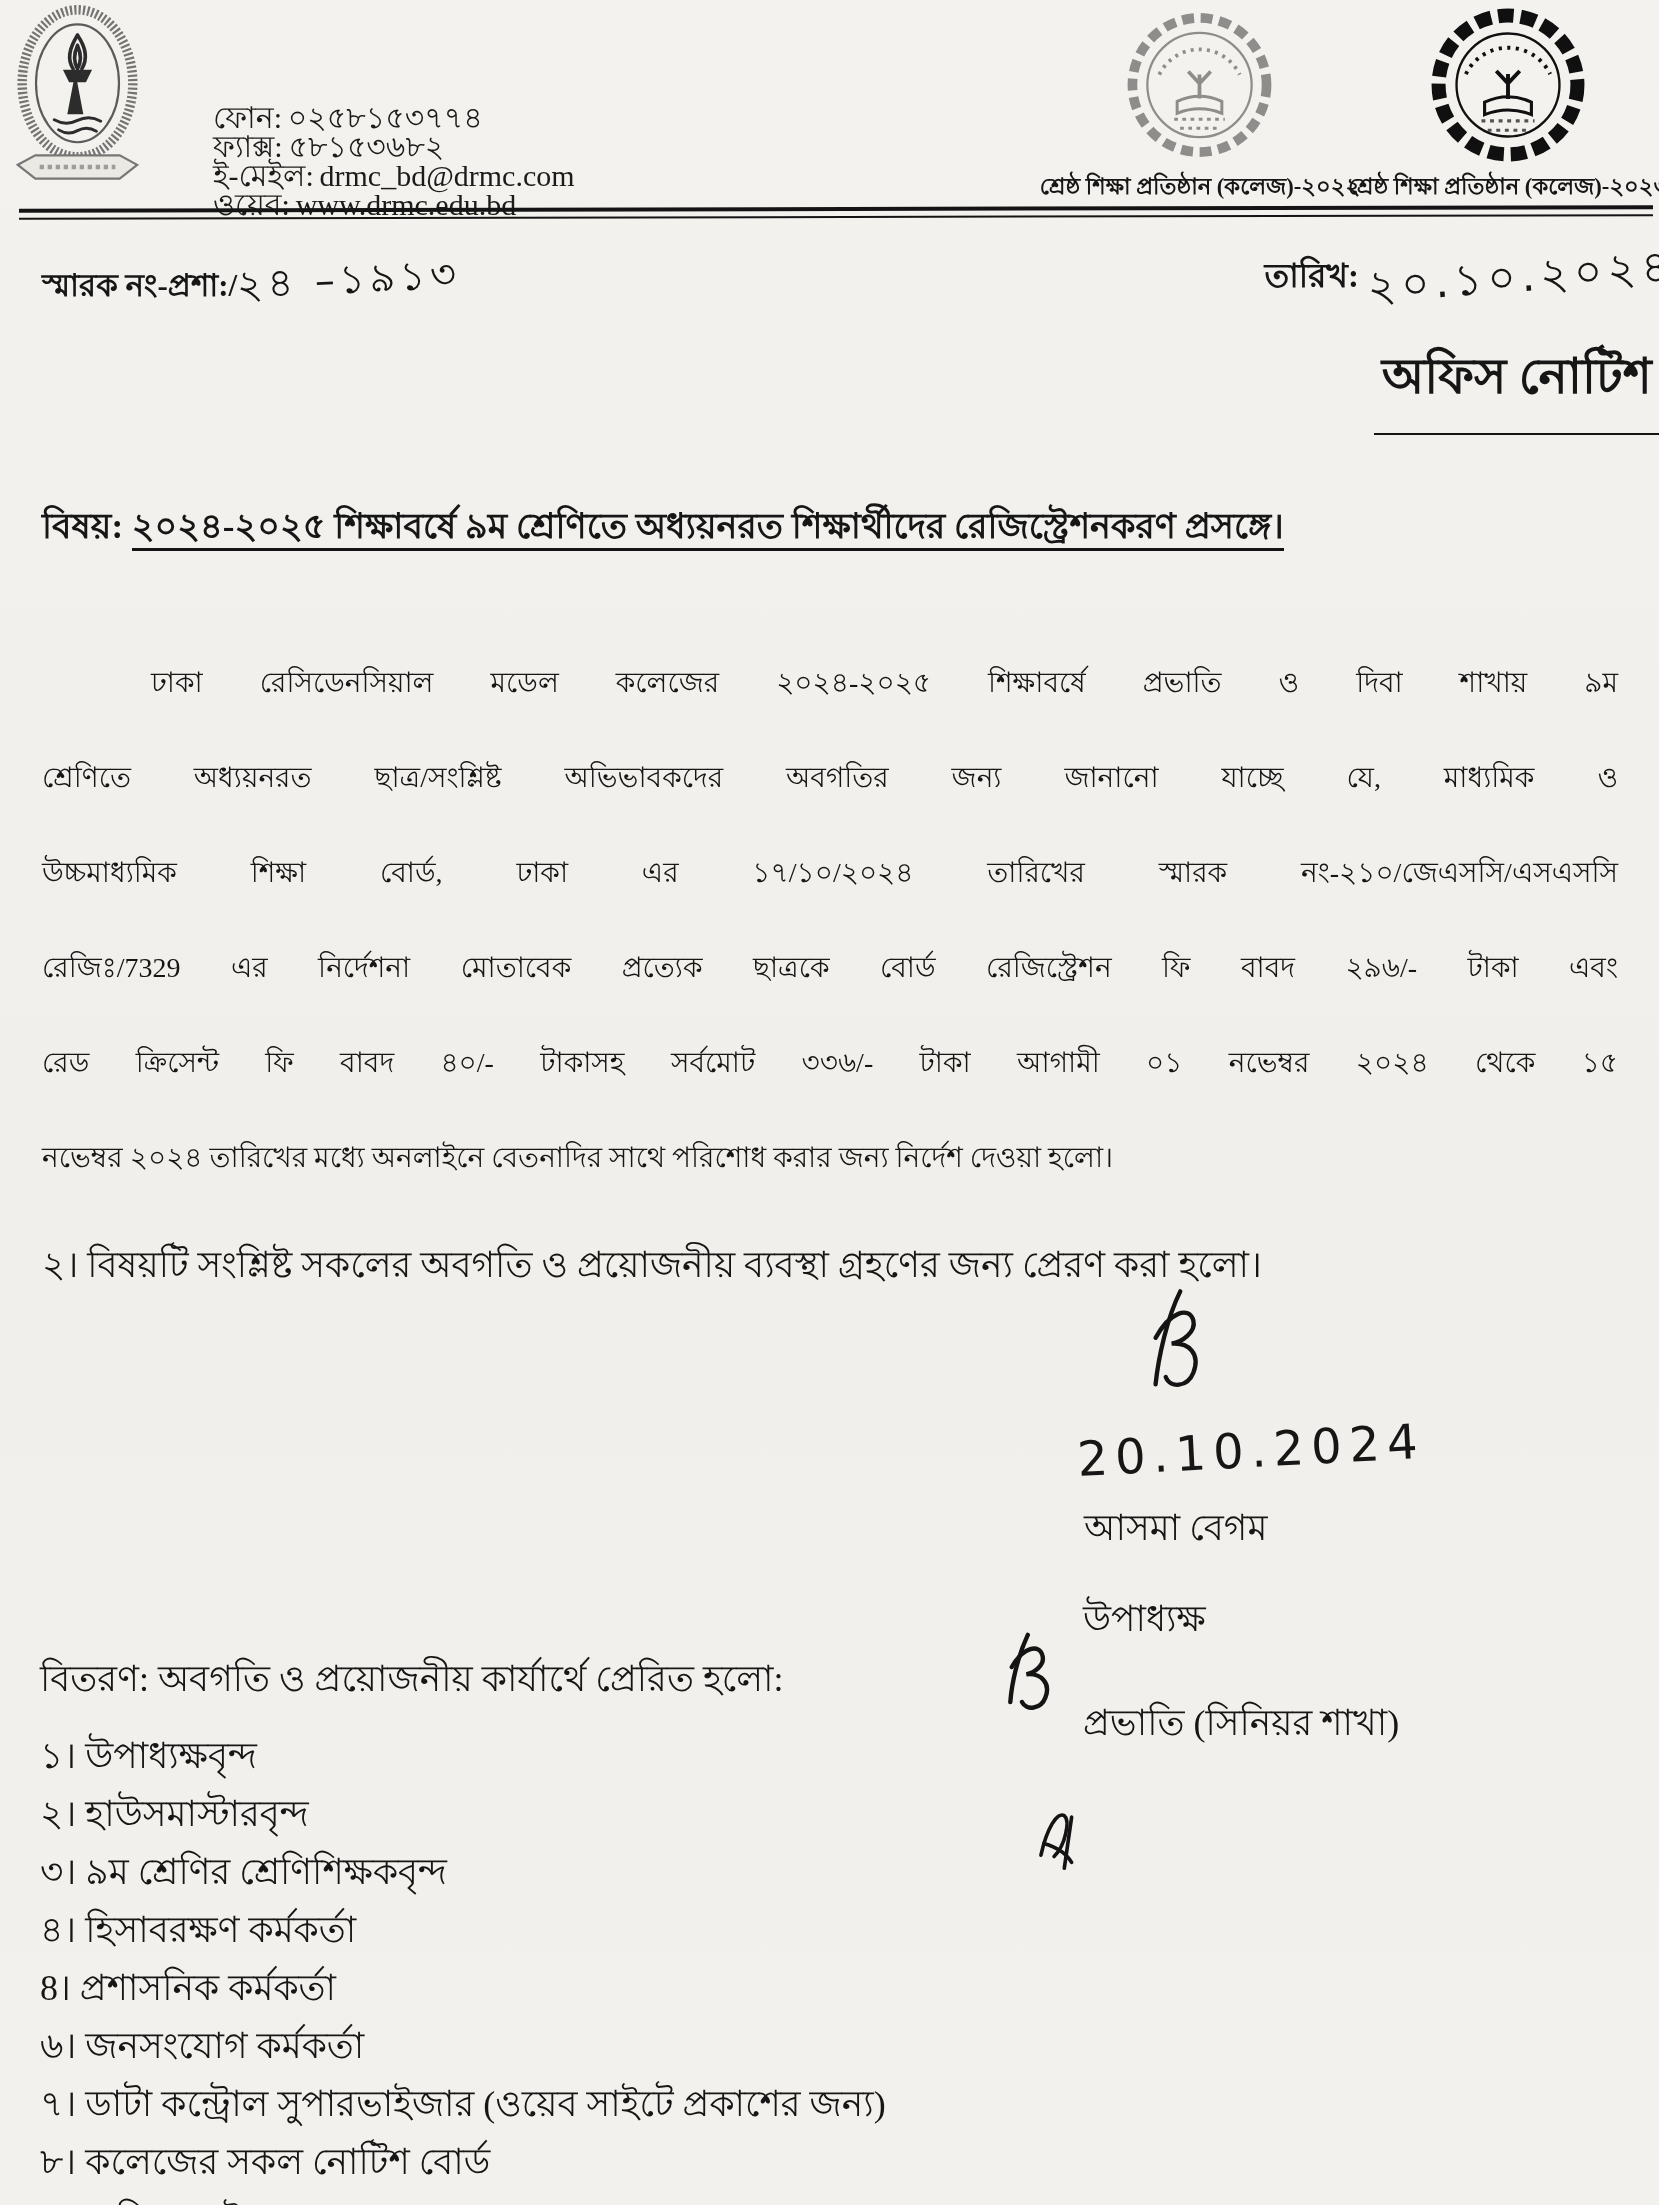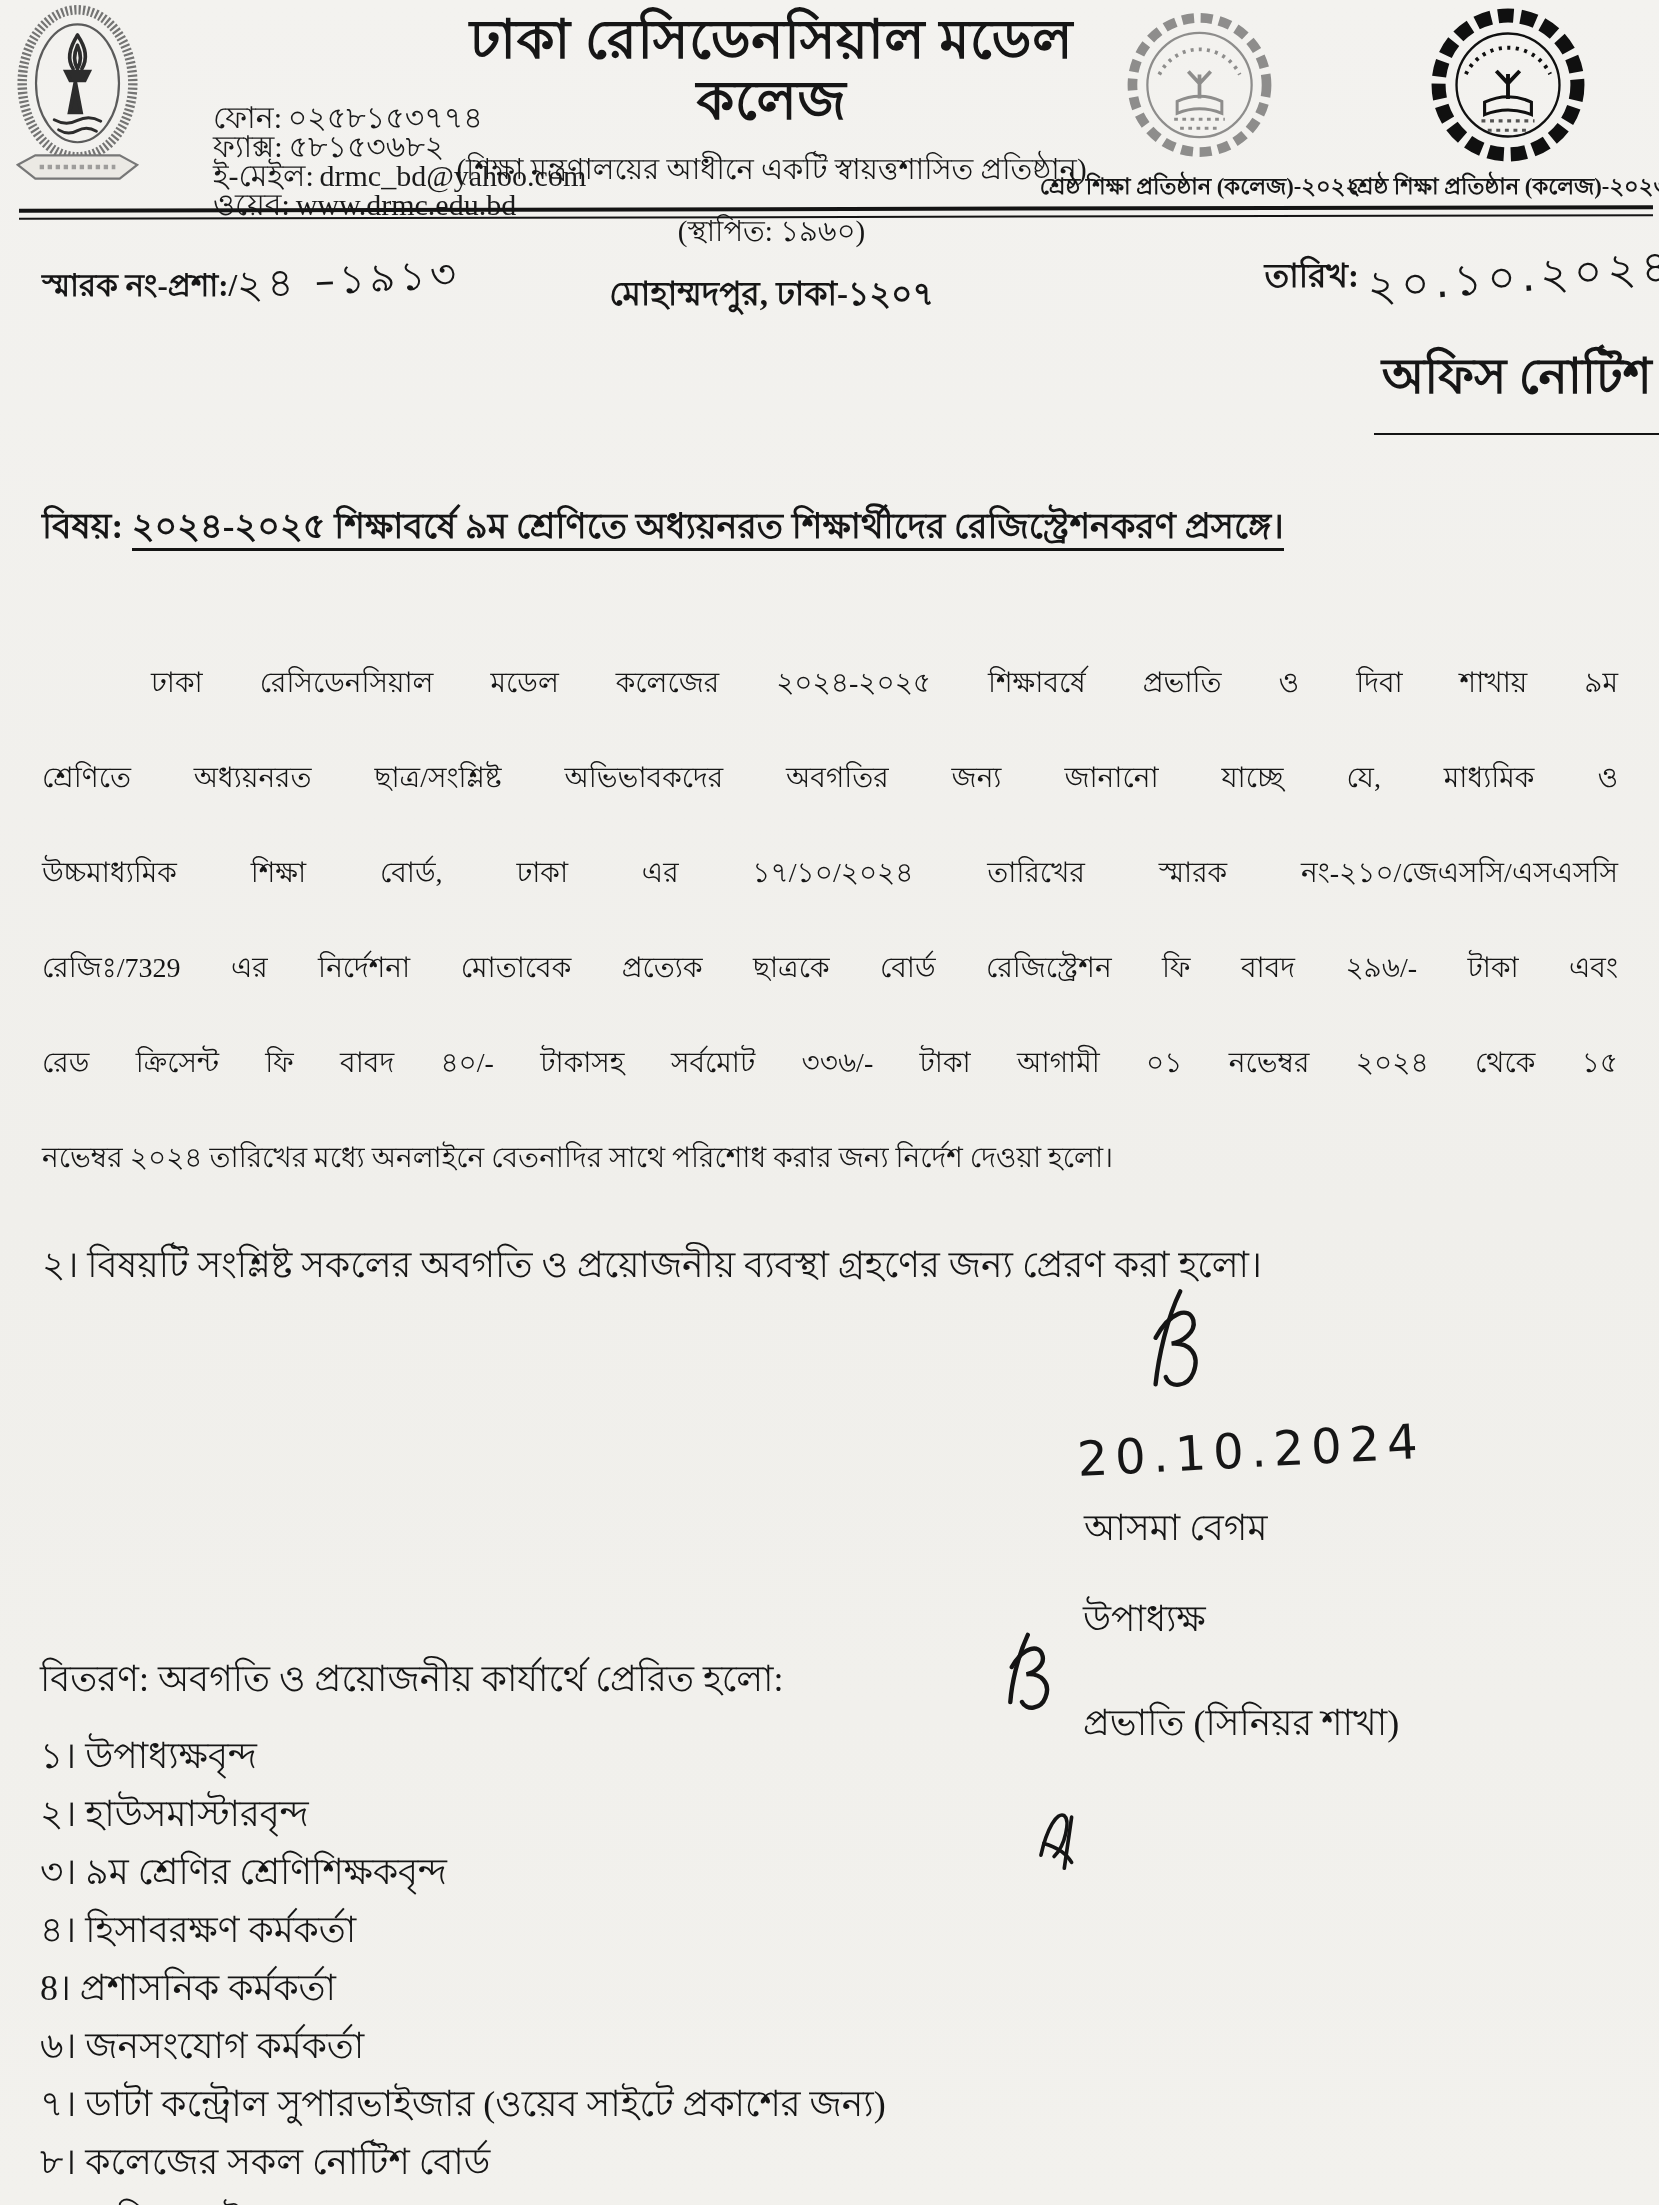--- a/index.html
+++ b/index.html
@@ -86,33 +86,27 @@
   </div>
 
   <div class="contact">
     <div class="row">
       <span>ফোন:</span><span>০২৫৮১৫৩৭৭৪</span>
     </div>
     <div class="row">
       <span>ফ্যাক্স:</span><span>৫৮১৫৩৬৮২</span>
     </div>
     <div class="row">
-      <span>ই-মেইল:</span><span>drmc_bd@yahoo.com</span>
+      <span>ই-মেইল:</span><span>drmc_bd@drmc.com</span>
     </div>
     <div class="row">
       <span>ওয়েব:</span><span>www.drmc.edu.bd</span>
     </div>
   </div>
 
-  <div class="center-head">
-    <div class="college-name">ঢাকা রেসিডেনসিয়াল মডেল কলেজ</div>
-    <div class="college-sub">(শিক্ষা মন্ত্রণালয়ের আধীনে একটি স্বায়ত্তশাসিত প্রতিষ্ঠান)</div>
-    <div class="college-est">(স্থাপিত: ১৯৬০)</div>
-    <div class="college-addr">মোহাম্মদপুর, ঢাকা-১২০৭</div>
-  </div>
 
   <div class="awards">
     <div class="award">
       <svg class="seal-faded" width="149" height="156" viewBox="0 0 200 200">
         <g fill="none" stroke="#3c3c3c">
           <circle cx="100" cy="100" r="90" stroke-width="13" stroke-dasharray="16 9"></circle>
           <circle cx="100" cy="100" r="70" stroke-width="3"></circle>
           <path d="M46 86 A60 60 0 0 1 154 86" stroke-width="5" stroke-dasharray="4 7"></path>
           <path d="M70 122 q30 -14 60 0 v16 q-30 -12 -60 0 z" stroke-width="4"></path>
           <path d="M100 118 V86 M100 98 L85 82 M100 98 L115 82" stroke-width="5"></path>

